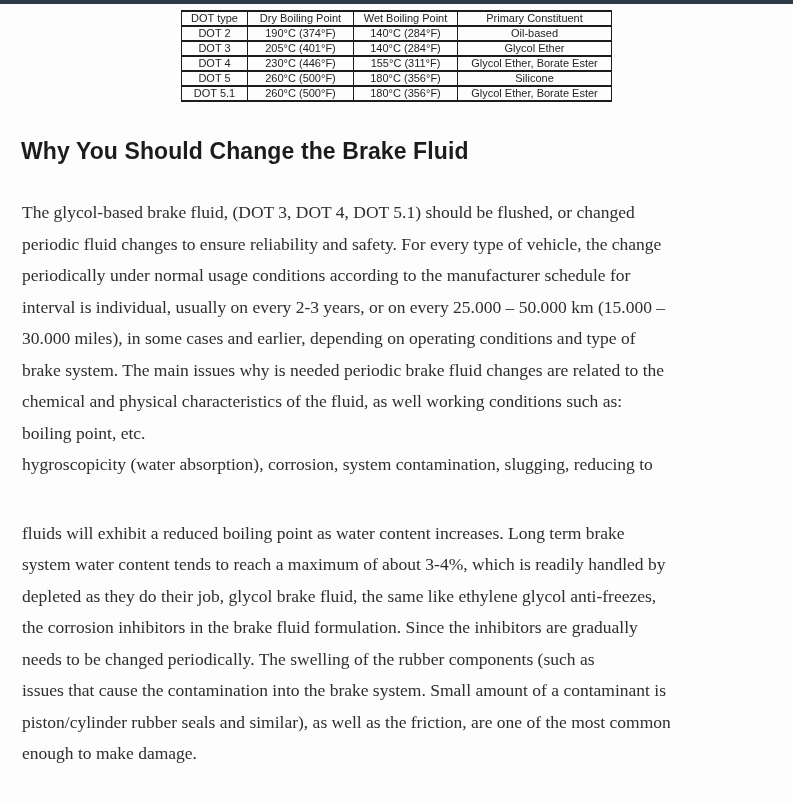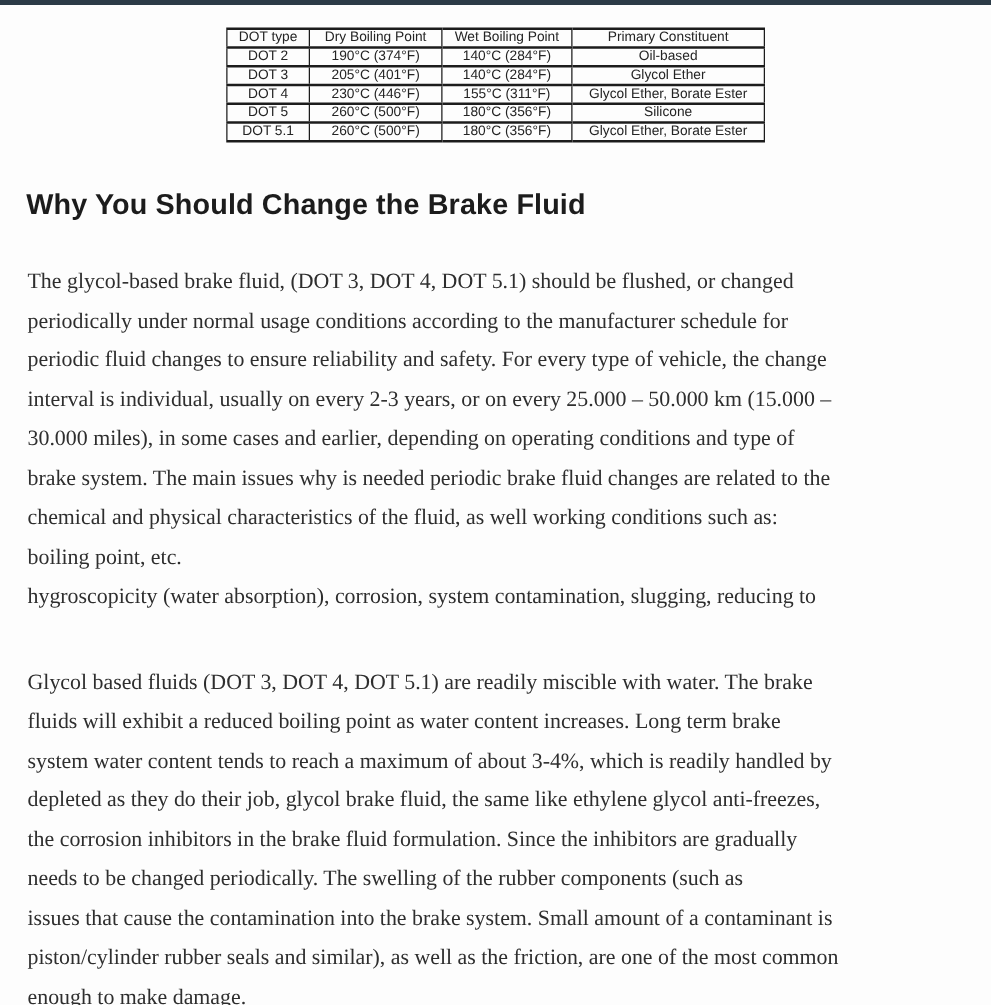--- a/index.html
+++ b/index.html
@@ -11,21 +11,21 @@
   }
   .topbar {
     width: 100%; height: 4px;
     background: #2c3b47;
   }
   
   .table-wrap {
     width: 100%;
     display: flex;
     justify-content: center;
-    margin-top: 18px;
+    margin-top: 6px;
   }
   table.dot-table {
     border-collapse: collapse;
     font-family: "Liberation Sans", sans-serif;
     font-size: 11px;
     color: #242424;
     background: #fdfdfd;
   }
   table.dot-table th,
   table.dot-table td {
@@ -123,32 +123,31 @@
         <td>Glycol Ether, Borate Ester</td>
       </tr>
     </tbody>
   </table>
 </div>
 
 <h1 class="page-title">Why You Should Change the Brake Fluid</h1>
 
 <div class="para para-1">
   <div class="tline">The glycol-based brake fluid, (DOT 3, DOT 4, DOT 5.1) should be flushed, or changed</div>
+  <div class="tline">periodic fluid changes to ensure reliability and safety. For every type of vehicle, the change</div>
   <div class="tline">periodically under normal usage conditions according to the manufacturer schedule for</div>
-  <div class="tline">periodic fluid changes to ensure reliability and safety. For every type of vehicle, the change</div>
   <div class="tline">interval is individual, usually on every 2-3 years, or on every 25.000 – 50.000 km (15.000 –</div>
   <div class="tline">30.000 miles), in some cases and earlier, depending on operating conditions and type of</div>
   <div class="tline">brake system. The main issues why is needed periodic brake fluid changes are related to the</div>
   <div class="tline">chemical and physical characteristics of the fluid, as well working conditions such as:</div>
   <div class="tline">boiling point, etc.</div>
   <div class="tline">hygroscopicity (water absorption), corrosion, system contamination, slugging, reducing to</div>
 </div>
 
 <div class="para para-2">
-  <div class="tline">Glycol based fluids (DOT 3, DOT 4, DOT 5.1) are readily miscible with water. The brake</div>
   <div class="tline">fluids will exhibit a reduced boiling point as water content increases. Long term brake</div>
   <div class="tline">system water content tends to reach a maximum of about 3-4%, which is readily handled by</div>
   <div class="tline">depleted as they do their job, glycol brake fluid, the same like ethylene glycol anti-freezes,</div>
   <div class="tline">the corrosion inhibitors in the brake fluid formulation. Since the inhibitors are gradually</div>
   <div class="tline">needs to be changed periodically. The swelling of the rubber components (such as</div>
   <div class="tline">issues that cause the contamination into the brake system. Small amount of a contaminant is</div>
   <div class="tline">piston/cylinder rubber seals and similar), as well as the friction, are one of the most common</div>
   <div class="tline">enough to make damage.</div>
 </div>
 

